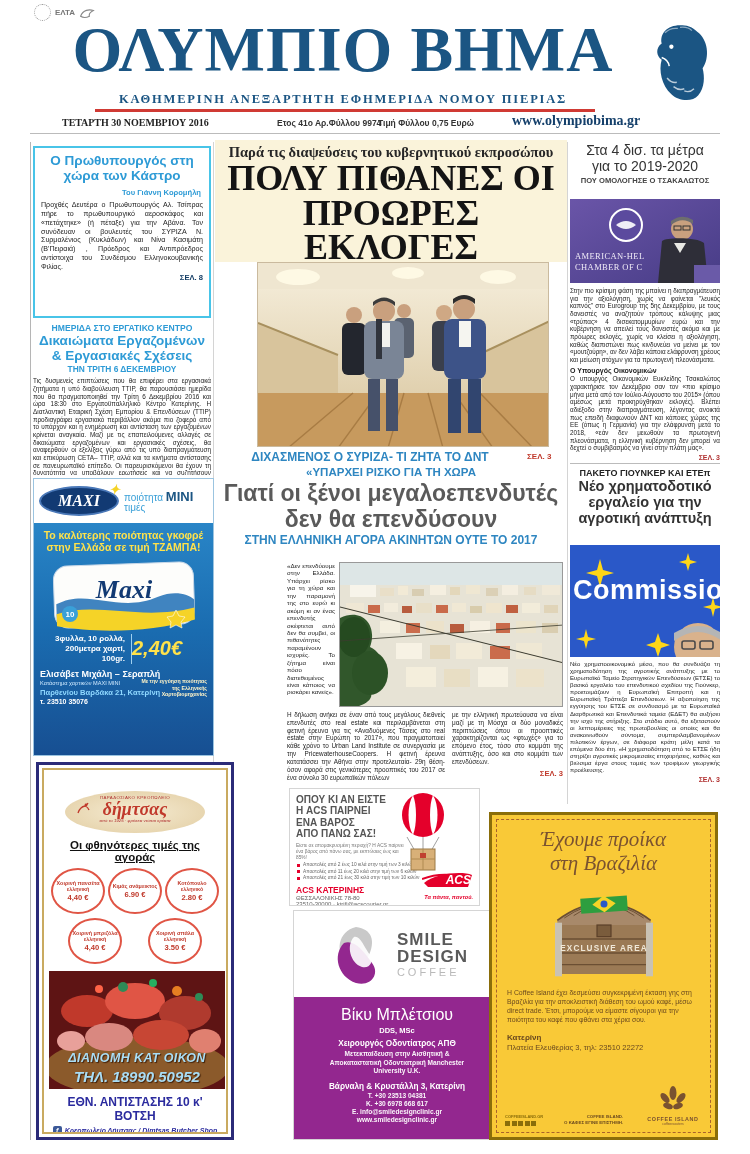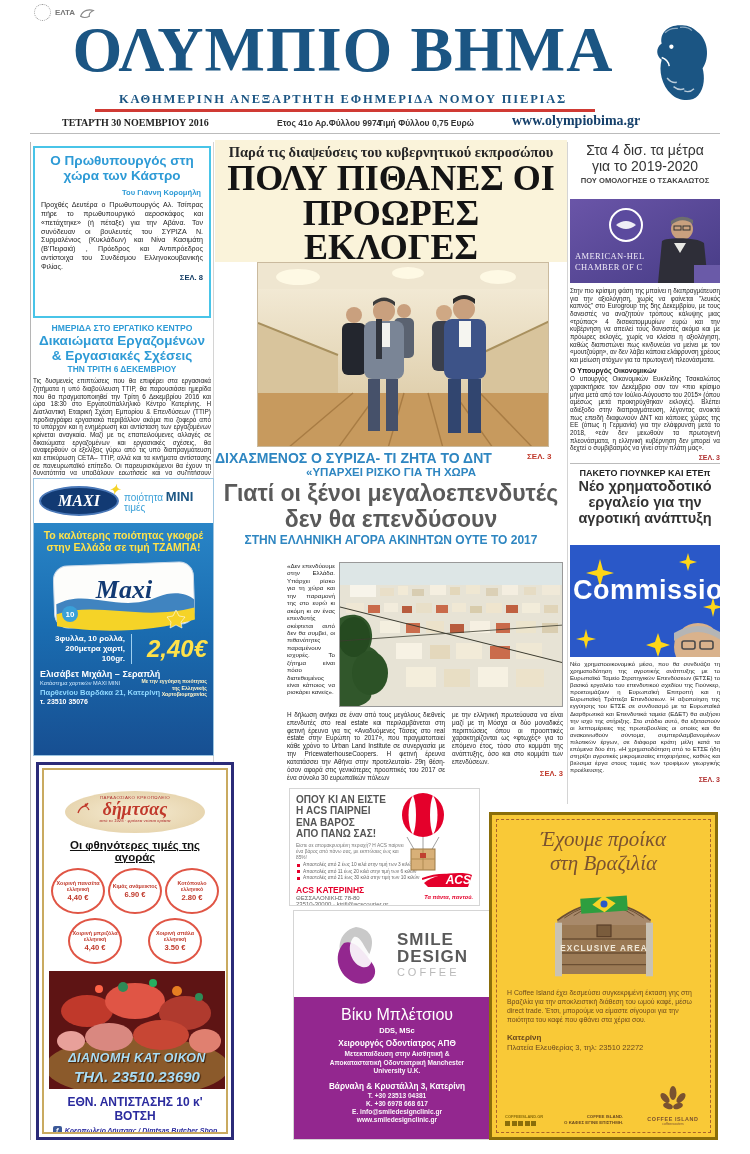--- a/index.html
+++ b/index.html
@@ -50,21 +50,21 @@
                color:#fff; font-family:"Liberation Serif",serif; font-style:italic; font-weight:bold; font-size:16px;
                display:flex; align-items:center; justify-content:center; flex:none; }
   .maxi-oval::after { content:'✦'; position:absolute; right:-3px; top:-6px; color:#f5d327; font-size:13px; }
   .maxi-tag { font-size:10px; color:#3aa0d8; line-height:1; }
   .maxi-tag .mm { font-size:13px; font-weight:bold; color:#1b5583; }
   .maxi-head { color:#ffe24a; font-weight:bold; font-size:10.5px; text-align:center; padding:6px 8px 2px; line-height:1.18; }
   .maxi-prod { display:block; margin:2px auto 0; }
   .maxi-row { display:flex; align-items:center; padding:2px 6px 0; }
   .maxi-specs { width:92px; color:#fff; font-weight:bold; font-size:8px; text-align:right; line-height:1.25;
                 border-right:1px solid #9fd0f0; padding-right:6px; }
-  .maxi-price { flex:1; text-align:right; color:#ffe24a; font-weight:bold; font-style:italic; font-size:24px; }
+  .maxi-price { flex:1; text-align:left; color:#ffe24a; font-weight:bold; font-style:italic; font-size:20px; }
   .maxi-foot { padding:5px 6px 0; position:relative; }
   .mf-name { color:#fff; font-weight:bold; font-size:9px; }
   .mf-store { color:#cfe9ff; font-size:5.6px; margin-top:1px; }
   .mf-addr { color:#8fd8ff; font-weight:bold; font-size:7.6px; margin-top:2px; }
   .mf-tel { color:#fff; font-weight:bold; font-size:7px; margin-top:1px; }
   .mf-guar { position:absolute; right:6px; top:14px; width:66px; text-align:right; color:#ffeFC8; color:#fff4c8;
              font-size:5.2px; line-height:1.3; font-weight:bold; }
 
   
   .dim { left:36px; top:762px; width:198px; height:378px; background:#fff; border:3px solid #2b2b78; padding:3px; }
@@ -92,21 +92,21 @@
             font-style:italic; font-size:7px; margin-top:3px; }
   .fb-ic { width:9px; height:9px; background:#3b5998; border-radius:2px; color:#fff; font-size:7px; font-weight:bold;
            display:flex; align-items:center; justify-content:center; }
   .fb-ic::before { content:'f'; }
 
   
   .lead { left:215px; top:140px; width:352px; height:122px; background:#faf3da; text-align:center; overflow:hidden; }
   .lead-kicker { font-family:"Liberation Serif",serif; font-weight:bold; font-size:14.5px; color:#262626; margin-top:4px; }
   .lead-h { font-family:"Liberation Serif",serif; font-weight:bold; font-size:36px; line-height:0.96; color:#141414; }
   .lead-photo { left:257px; top:262px; width:292px; height:185px; border:1px solid #caba9e; overflow:hidden; }
-  .lead-cap { left:215px; top:450px; width:310px; color:#2e86c1; font-weight:bold; font-size:14px; }
+  .lead-cap { left:215px; top:450px; width:310px; text-align:center; color:#2e86c1; font-weight:bold; font-size:12px; }
   .lead-ref { left:527px; top:452px; color:#c0392b; font-weight:bold; font-size:8px; }
 
   .inv { left:215px; top:466px; width:352px; text-align:center; }
   .inv-k { color:#2e86c1; font-weight:bold; font-size:11.5px; line-height:1.15; }
   .inv-h { color:#5a5a5a; font-weight:bold; font-size:23px; line-height:1.05; margin:2px 0 1px; }
   .inv-s { color:#2e86c1; font-weight:bold; font-size:12px; }
   .inv-body { left:287px; top:562px; width:276px; }
   .inv-r1 { display:flex; gap:4px; }
   .inv-colL { width:48px; font-size:6.2px; line-height:1.2; text-align:justify; color:#222; height:145px; overflow:hidden; }
   .inv-photo { width:224px; height:145px; border:1px solid #999; overflow:hidden; }
@@ -311,21 +311,21 @@
           <ellipse cx="112" cy="64" rx="28" ry="15" fill="#c74634"></ellipse>
           <ellipse cx="156" cy="70" rx="16" ry="12" fill="#e08070"></ellipse>
           <ellipse cx="22" cy="70" rx="14" ry="10" fill="#e8a09a"></ellipse>
           <circle cx="74" cy="16" r="5" fill="#2e8b57"></circle>
           <circle cx="104" cy="12" r="4" fill="#27ae60"></circle>
           <circle cx="128" cy="20" r="5" fill="#e67e22"></circle>
           <circle cx="50" cy="18" r="4" fill="#ff6347"></circle>
           <circle cx="150" cy="26" r="4" fill="#2e8b57"></circle>
         </svg>
         <div class="dim-del">ΔΙΑΝΟΜΗ ΚΑΤ ΟΙΚΟΝ</div>
-        <div class="dim-tel">ΤΗΛ. 23510.23690</div>
+        <div class="dim-tel">ΤΗΛ. 18990.50952</div>
       </div>
       <div class="dim-addr">ΕΘΝ. ΑΝΤΙΣΤΑΣΗΣ 10 κ' ΒΟΤΣΗ</div>
       <div class="dim-fb">
         <span class="fb-ic"></span>
         <span>Κρεοπωλείο Δήμτσας / Dimtsas Butcher Shop</span>
       </div>
     </div>
   </div>
 
   <div class="abs lead">

